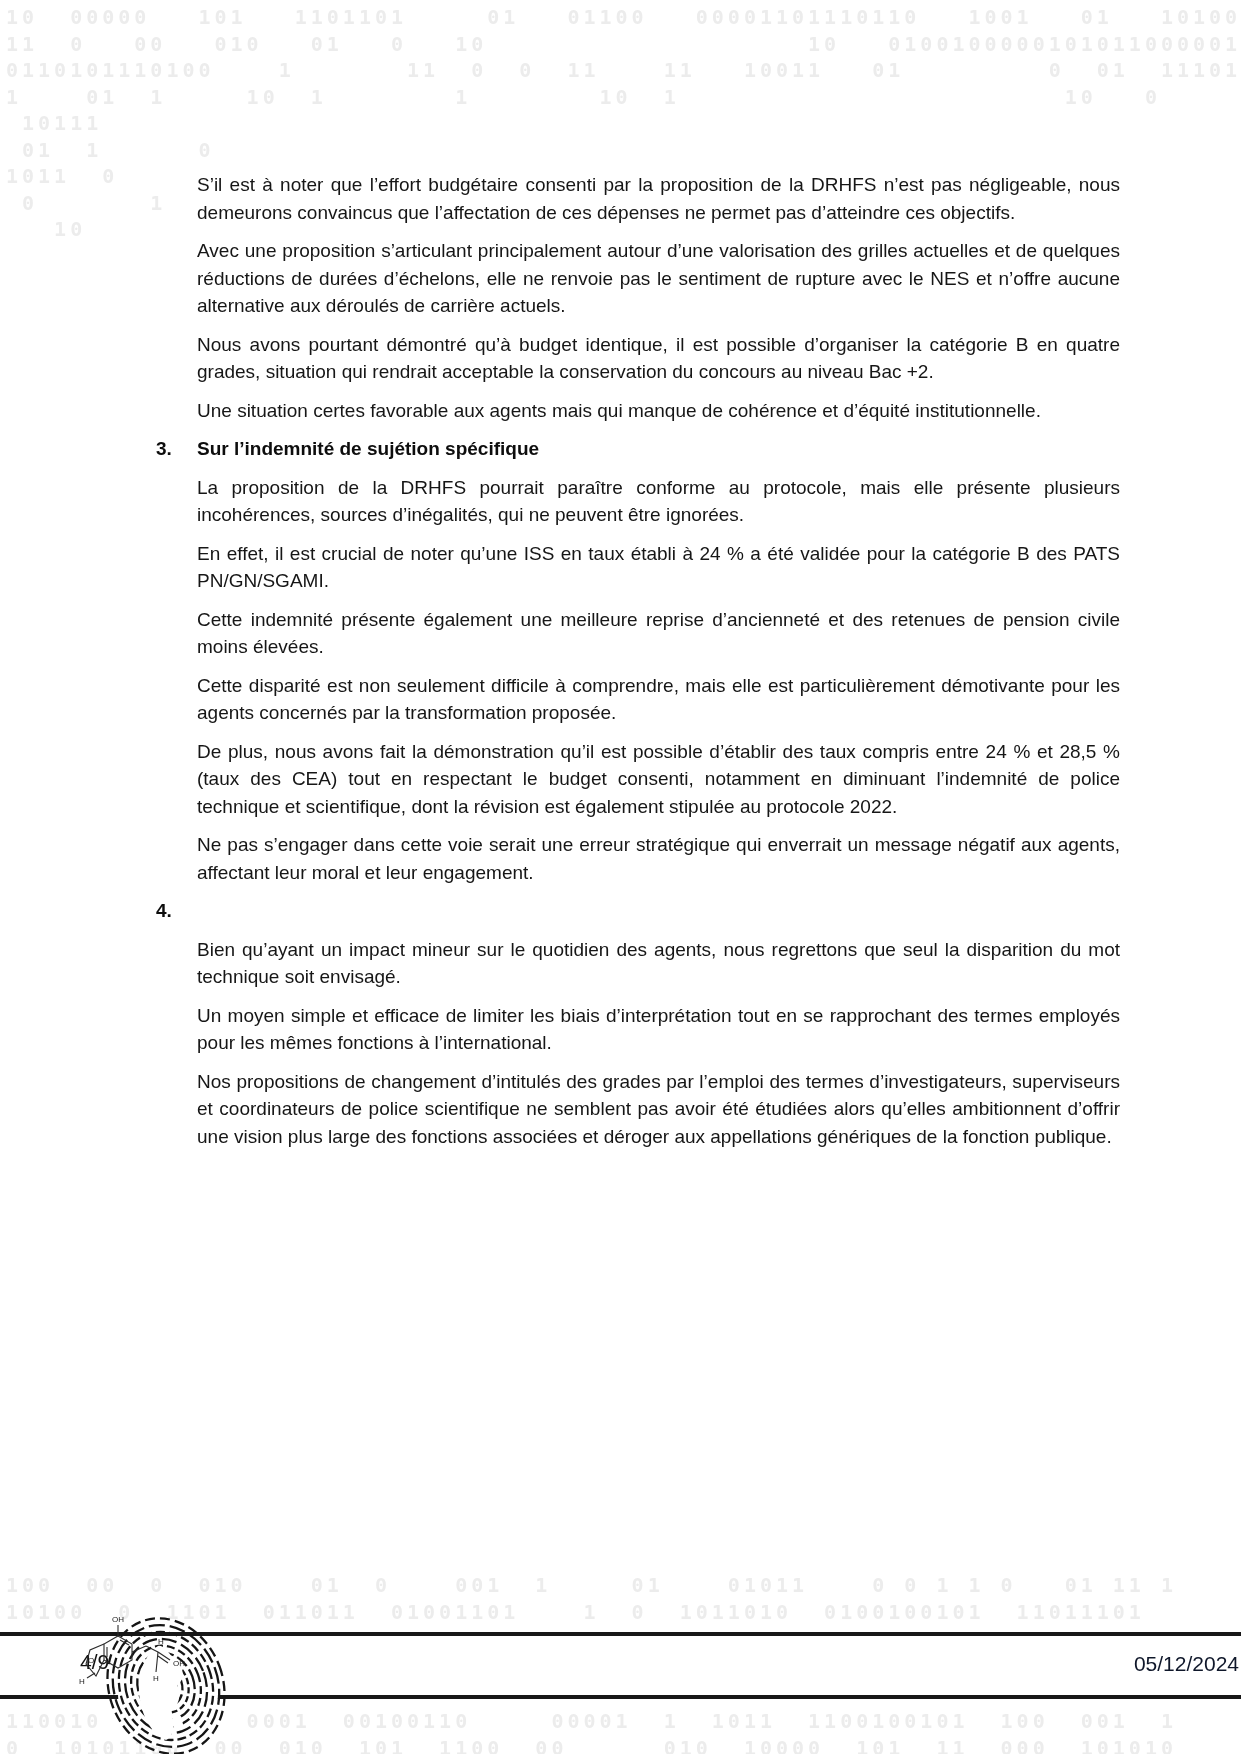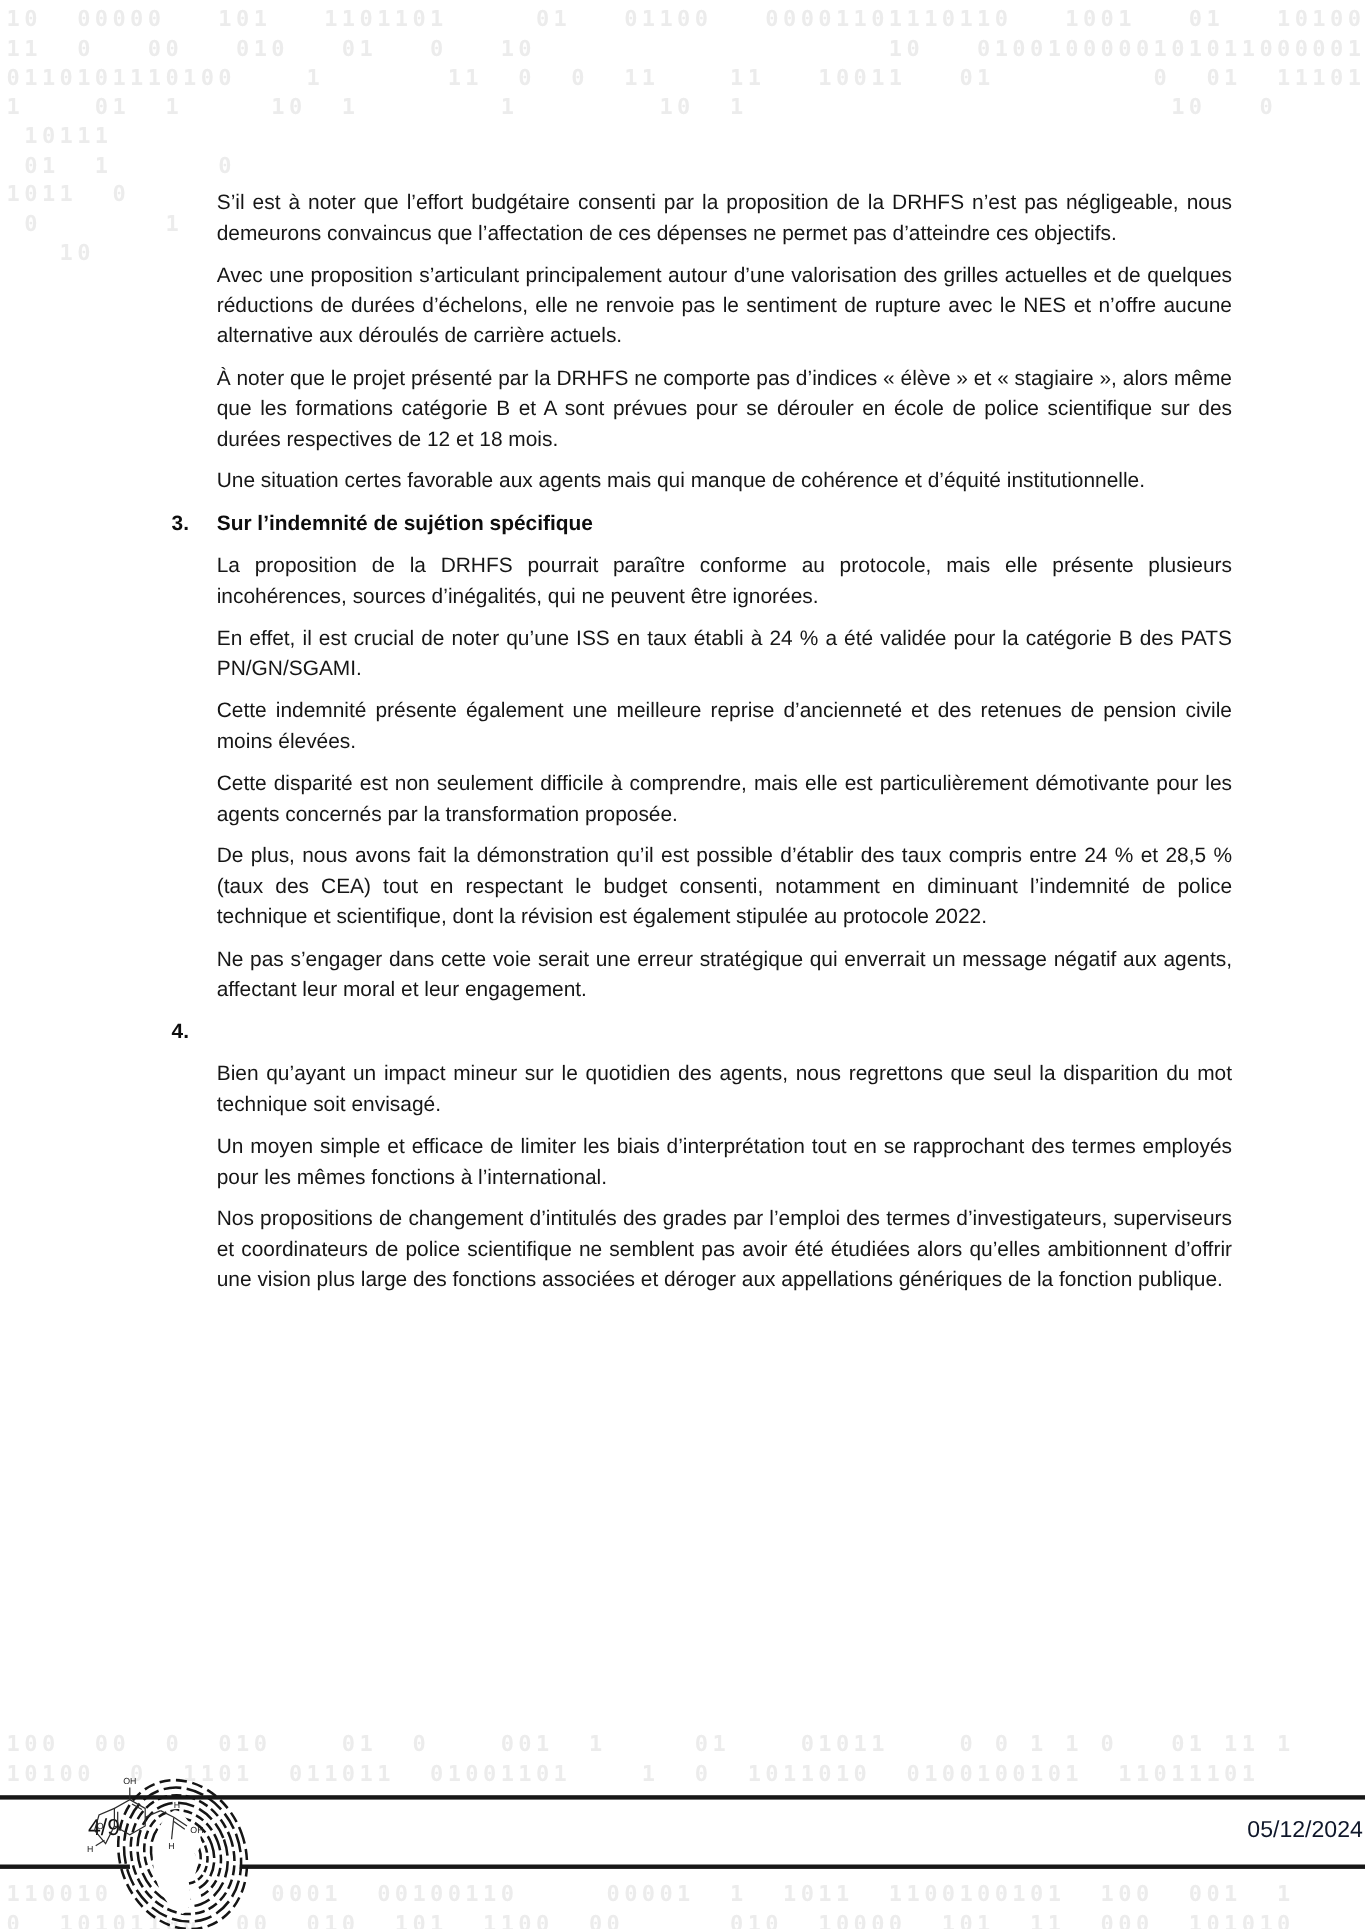--- a/index.html
+++ b/index.html
@@ -47,21 +47,21 @@
 </head>
 <body>
 
 <div id="page">
 
   <pre class="binary" id="binary-top"><div>10  00000   101   1101101     01   01100   00001101110110   1001   01   1010000</div><div>11  0   00   010   01   0   10                    10   01001000001010110000010</div><div>0110101110100    1       11  0  0  11    11   10011   01         0  01  11101</div><div>1    01  1     10  1        1        10  1                        10   0      10</div><div> 10111</div><div> 01  1      0</div><div>1011  0</div><div> 0       1</div><div>   10</div></pre>
 
   <div id="doc">
     <p>S’il est à noter que l’effort budgétaire consenti par la proposition de la DRHFS n’est pas négligeable, nous demeurons convaincus que l’affectation de ces dépenses ne permet pas d’atteindre ces objectifs.</p>
     <p>Avec une proposition s’articulant principalement autour d’une valorisation des grilles actuelles et de quelques réductions de durées d’échelons, elle ne renvoie pas le sentiment de rupture avec le NES et n’offre aucune alternative aux déroulés de carrière actuels.</p>
-    <p>À noter que le projet présenté par la DRHFS ne comporte pas d’indices « élève » et « stagiaire », alors même que les formations catégorie B et A sont prévues pour se dérouler en école de police scientifique sur des durées respectives de 12 et 18 mois.</p>
+    <p>Nous avons pourtant démontré qu’à budget identique, il est possible d’organiser la catégorie B en quatre grades, situation qui rendrait acceptable la conservation du concours au niveau Bac +2.</p>
     <p>Une situation certes favorable aux agents mais qui manque de cohérence et d’équité institutionnelle.</p>
 
     <div class="sec-heading">
       <span class="num">3.</span>
       <span>Sur l’indemnité de sujétion spécifique</span>
     </div>
     <p>La proposition de la DRHFS pourrait paraître conforme au protocole, mais elle présente plusieurs incohérences, sources d’inégalités, qui ne peuvent être ignorées.</p>
     <p>En effet, il est crucial de noter qu’une ISS en taux établi à 24 % a été validée pour la catégorie B des PATS PN/GN/SGAMI.</p>
     <p>Cette indemnité présente également une meilleure reprise d’ancienneté et des retenues de pension civile moins élevées.</p>
     <p>Cette disparité est non seulement difficile à comprendre, mais elle est particulièrement démotivante pour les agents concernés par la transformation proposée.</p>

